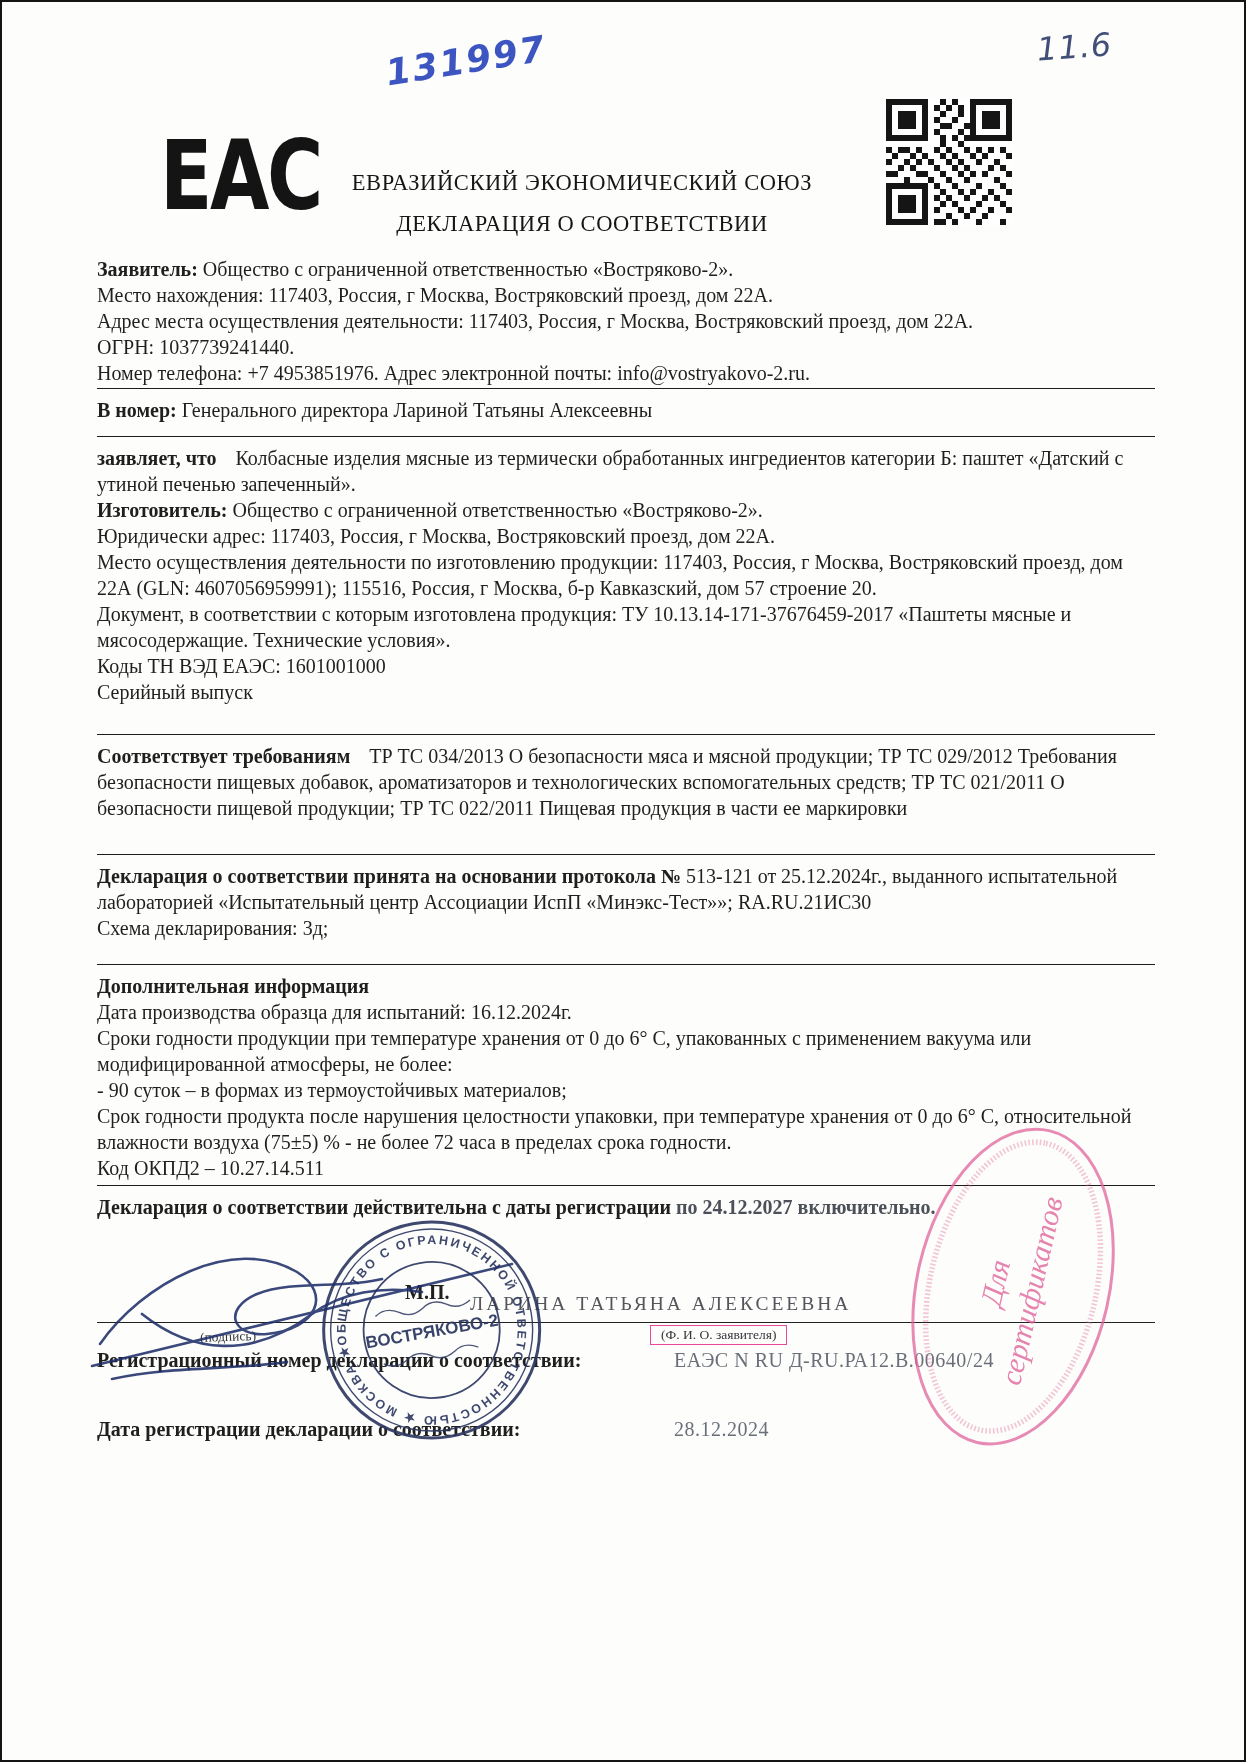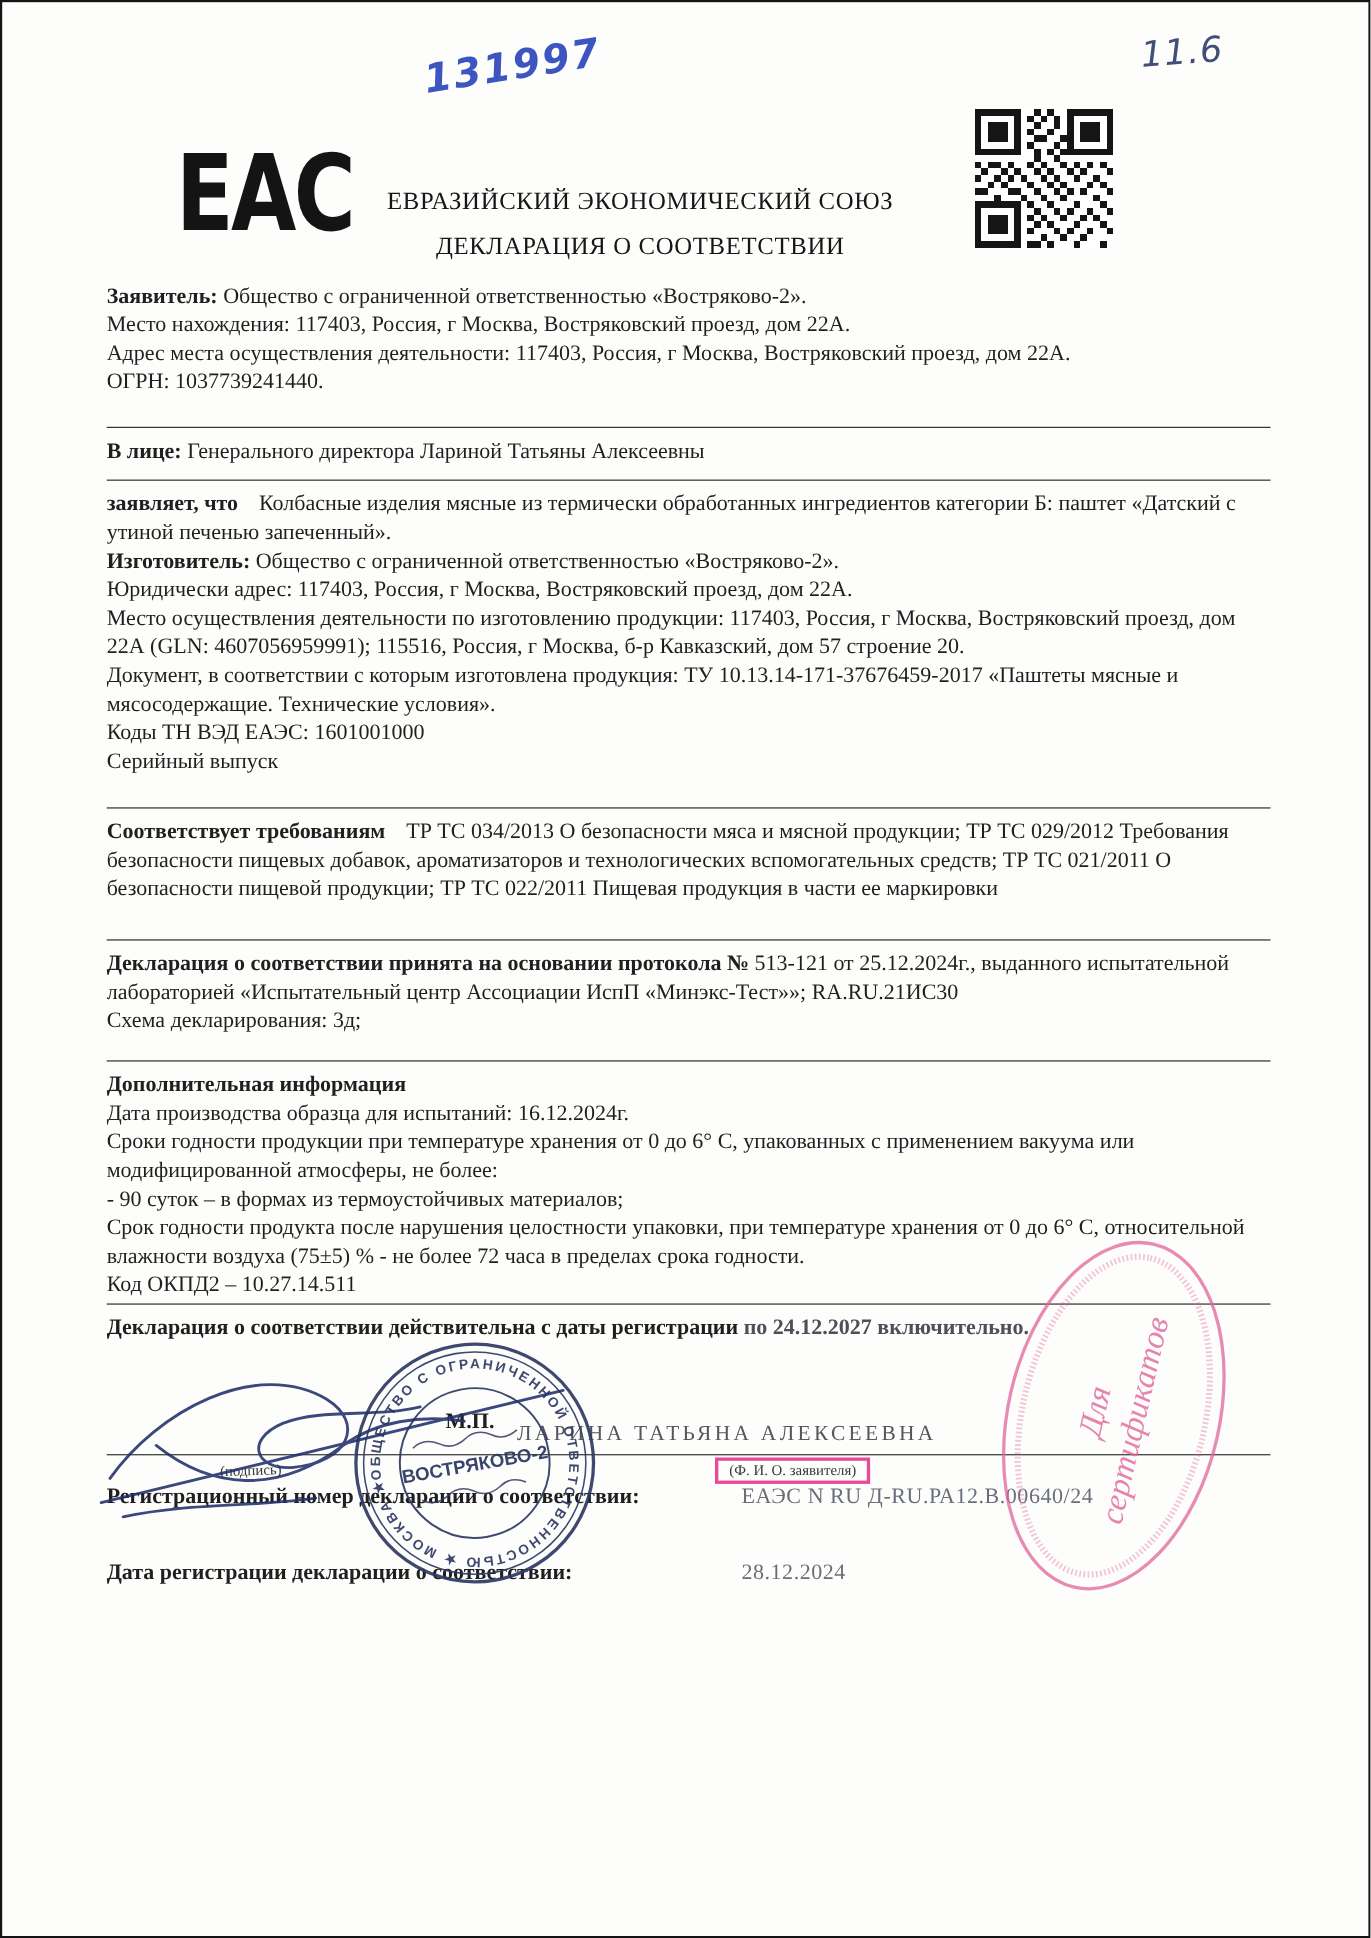--- a/index.html
+++ b/index.html
@@ -27,21 +27,21 @@
   .sec.ruled { border-top:1.7px solid #1c1c1c; }
   .sec p { margin:0; }
   .gap { padding-left:14px; }
   b { font-weight:bold; }
   .tail-gray { color:#4c5159; font-weight:bold; }
   
   .mp { position:absolute; left:403px; top:1279px; font-weight:bold; font-size:20px; z-index:1; }
   .signatory { position:absolute; left:468px; top:1291px; font-size:19.5px; letter-spacing:3px; color:#54565c; z-index:1; }
   .sig-underline { position:absolute; left:95px; top:1320px; width:1058px; border-top:1.6px solid #222; z-index:1; }
   .cap-podpis { position:absolute; left:198px; top:1327px; font-size:13.5px; color:#34373c; transform:rotate(-2deg); z-index:1; }
-  .cap-fio { position:absolute; left:648px; top:1323px; font-size:13.5px; color:#34373c; border:3px solid #ec4899; padding:1px 10px; z-index:1; }
+  .cap-fio { position:absolute; left:648px; top:1323px; font-size:13.5px; color:#34373c; border:1px solid #ec4899; padding:1px 10px; z-index:1; }
   .reg-row { position:absolute; left:95px; width:1058px; font-size:20px; z-index:1; }
   .reg-row .reg-val { position:absolute; left:577px; top:0; color:#696e79; letter-spacing:.5px; }
   .row-regnum { top:1347px; }
   .row-regdate { top:1416px; }
   
   .signature-svg { position:absolute; left:80px; top:1192px; z-index:4; }
   .stamp-round { position:absolute; left:315px; top:1213px; transform:rotate(-10deg); z-index:3; }
   .stamp-pink { position:absolute; left:843px; top:1178px; transform:rotate(-77deg); z-index:3; }
 </style>
 </head>
@@ -82,25 +82,26 @@
   </div>
 
   <div class="sec" style="top:246px">
     <p>
       <b>Заявитель:</b>
       <span>Общество с ограниченной ответственностью «Востряково-2».</span>
     </p>
     <p>Место нахождения: 117403, Россия, г Москва, Востряковский проезд, дом 22А.</p>
     <p>Адрес места осуществления деятельности: 117403, Россия, г Москва, Востряковский проезд, дом 22А.</p>
     <p>ОГРН: 1037739241440.</p>
+    <p>Номер телефона: +7 4953851976. Адрес электронной почты: info@vostryakovo-2.ru.</p>
   </div>
 
   <div class="sec ruled" style="top:386px">
     <p>
-      <b>В лице:</b>
+      <b>В номер:</b>
       <span>Генерального директора Лариной Татьяны Алексеевны</span>
     </p>
   </div>
 
   <div class="sec ruled" style="top:434px">
     <p>
       <b>заявляет, что</b>
       <span class="gap">Колбасные изделия мясные из термически обработанных ингредиентов категории Б: паштет «Датский с утиной печенью запеченный».</span>
     </p>
     <p>

